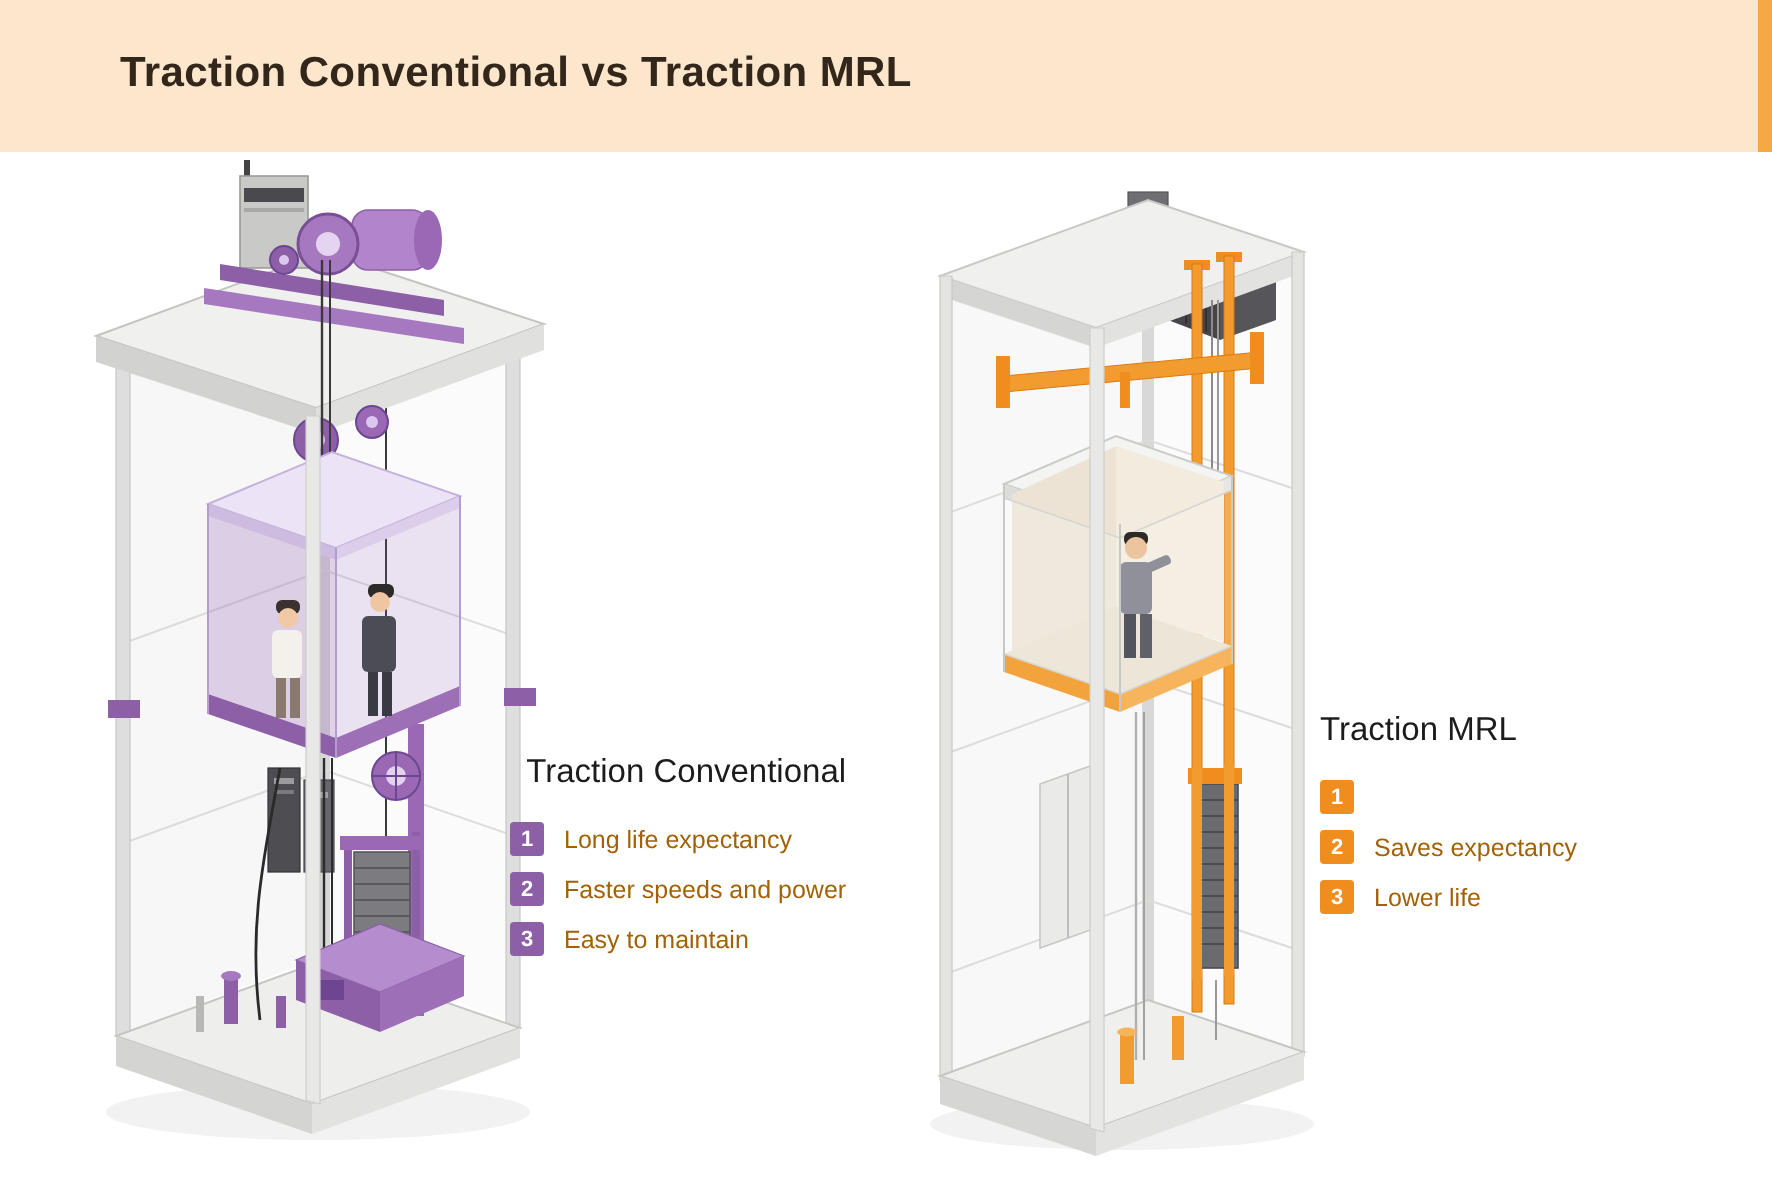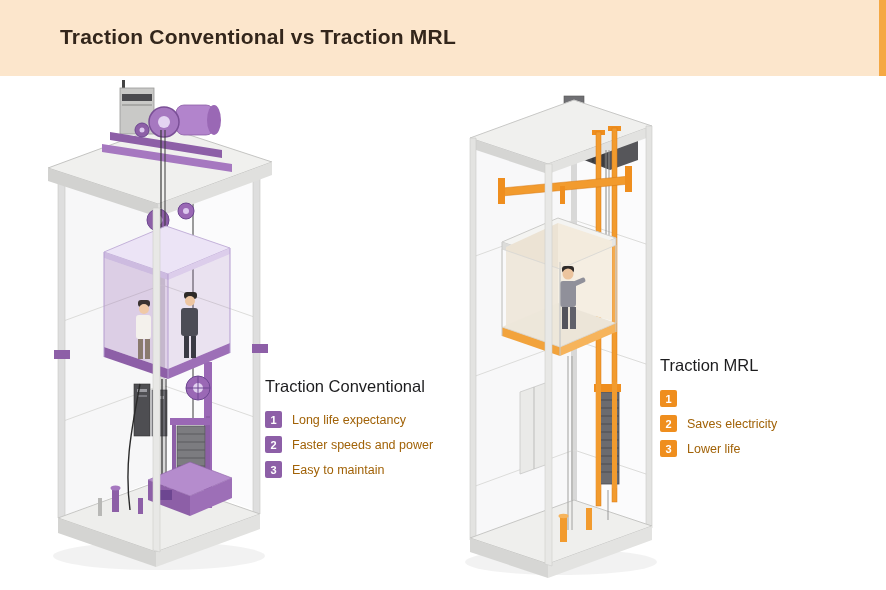--- a/index.html
+++ b/index.html
@@ -241,21 +241,21 @@
       <circle cx="106" cy="182" r="5.5" fill="#ecc49e"></circle>
       <rect x="98" y="189" width="16" height="26" rx="3" fill="#90909a"></rect>
       <rect x="111" y="190" width="13" height="5" rx="2" fill="#90909a" transform="rotate(-24 111 192)"></rect>
       <rect x="100" y="215" width="6" height="22" fill="#54545c"></rect>
       <rect x="108" y="215" width="6" height="22" fill="#60606a"></rect>
     </g>
     <line x1="98" y1="170" x2="98" y2="264" stroke="#c8c8c6"></line>
     <polygon points="83,72 90,72 90,474 83,472" fill="#e8e8e6" stroke="#cdcdcb" stroke-width="0.6"></polygon>
   </svg>
 
-  <div class="info conventional" style="left:265px; top:377px;">
+  <div class="info conventional" style="left:255px; top:377px;text-align:right;">
     <h2 class="info-title">Traction Conventional</h2>
     <div class="item">
       <span class="badge">1</span>
       <span class="item-label">Long life expectancy</span>
     </div>
     <div class="item">
       <span class="badge">2</span>
       <span class="item-label">Faster speeds and power</span>
     </div>
     <div class="item">
@@ -264,21 +264,21 @@
     </div>
   </div>
 
   <div class="info mrl" style="left:660px; top:356px;">
     <h2 class="info-title">Traction MRL</h2>
     <div class="item">
       <span class="badge">1</span>
     </div>
     <div class="item">
       <span class="badge">2</span>
-      <span class="item-label">Saves electricity</span>
+      <span class="item-label">Saves expectancy</span>
     </div>
     <div class="item">
       <span class="badge">3</span>
       <span class="item-label">Lower life</span>
     </div>
   </div>
 
 </div>
 
 </body></html>

